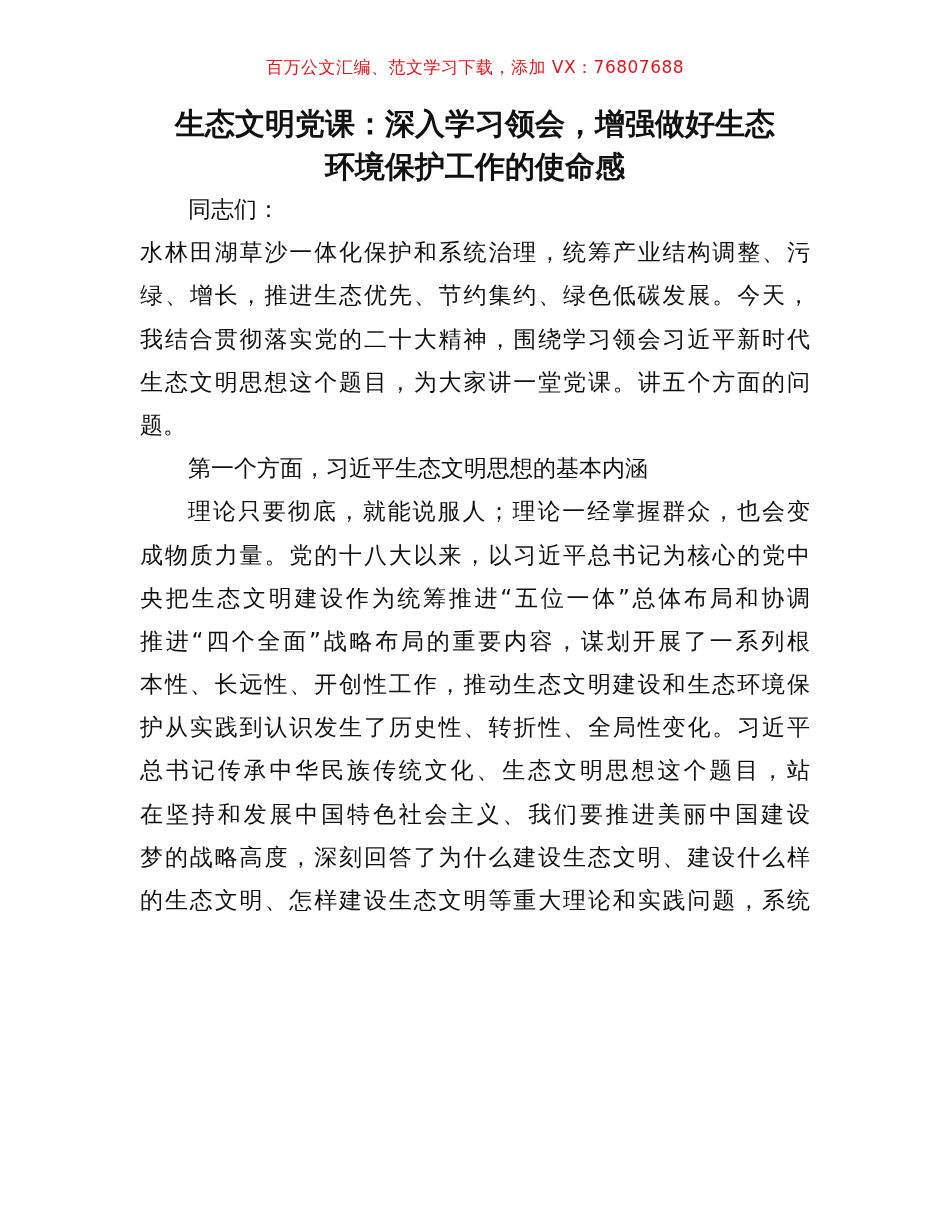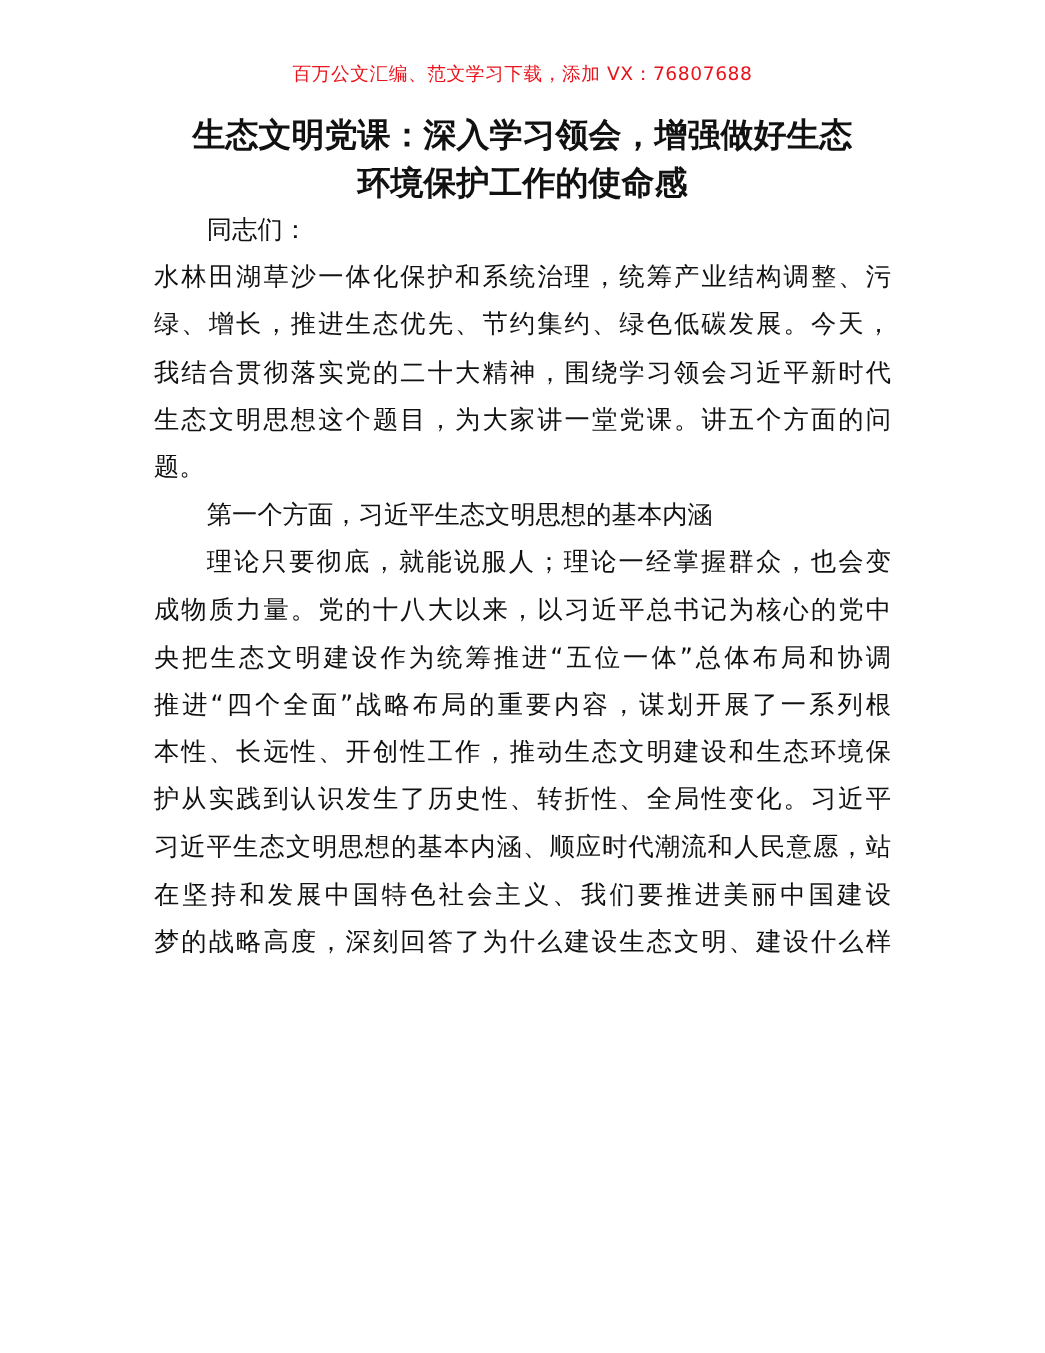--- a/index.html
+++ b/index.html
@@ -38,17 +38,18 @@
 
   <div class="line indent last">第一个方面，习近平生态文明思想的基本内涵</div>
 
   <div>
     <div class="line indent">理论只要彻底，就能说服人；理论一经掌握群众，也会变</div>
     <div class="line">成物质力量。党的十八大以来，以习近平总书记为核心的党中</div>
     <div class="line">央把生态文明建设作为统筹推进“五位一体”总体布局和协调</div>
     <div class="line">推进“四个全面”战略布局的重要内容，谋划开展了一系列根</div>
     <div class="line">本性、长远性、开创性工作，推动生态文明建设和生态环境保</div>
     <div class="line">护从实践到认识发生了历史性、转折性、全局性变化。习近平</div>
-    <div class="line">习近平生态文明思想的基本内涵、顺应时代潮流和人民意愿，站</div>
+    <div class="line">总书记传承中华民族传统文化、生态文明思想这个题目，站</div>
     <div class="line">在坚持和发展中国特色社会主义、我们要推进美丽中国建设</div>
     <div class="line">梦的战略高度，深刻回答了为什么建设生态文明、建设什么样</div>
+    <div class="line">的生态文明、怎样建设生态文明等重大理论和实践问题，系统</div>
   </div>
 </div>
 
 </body></html>

